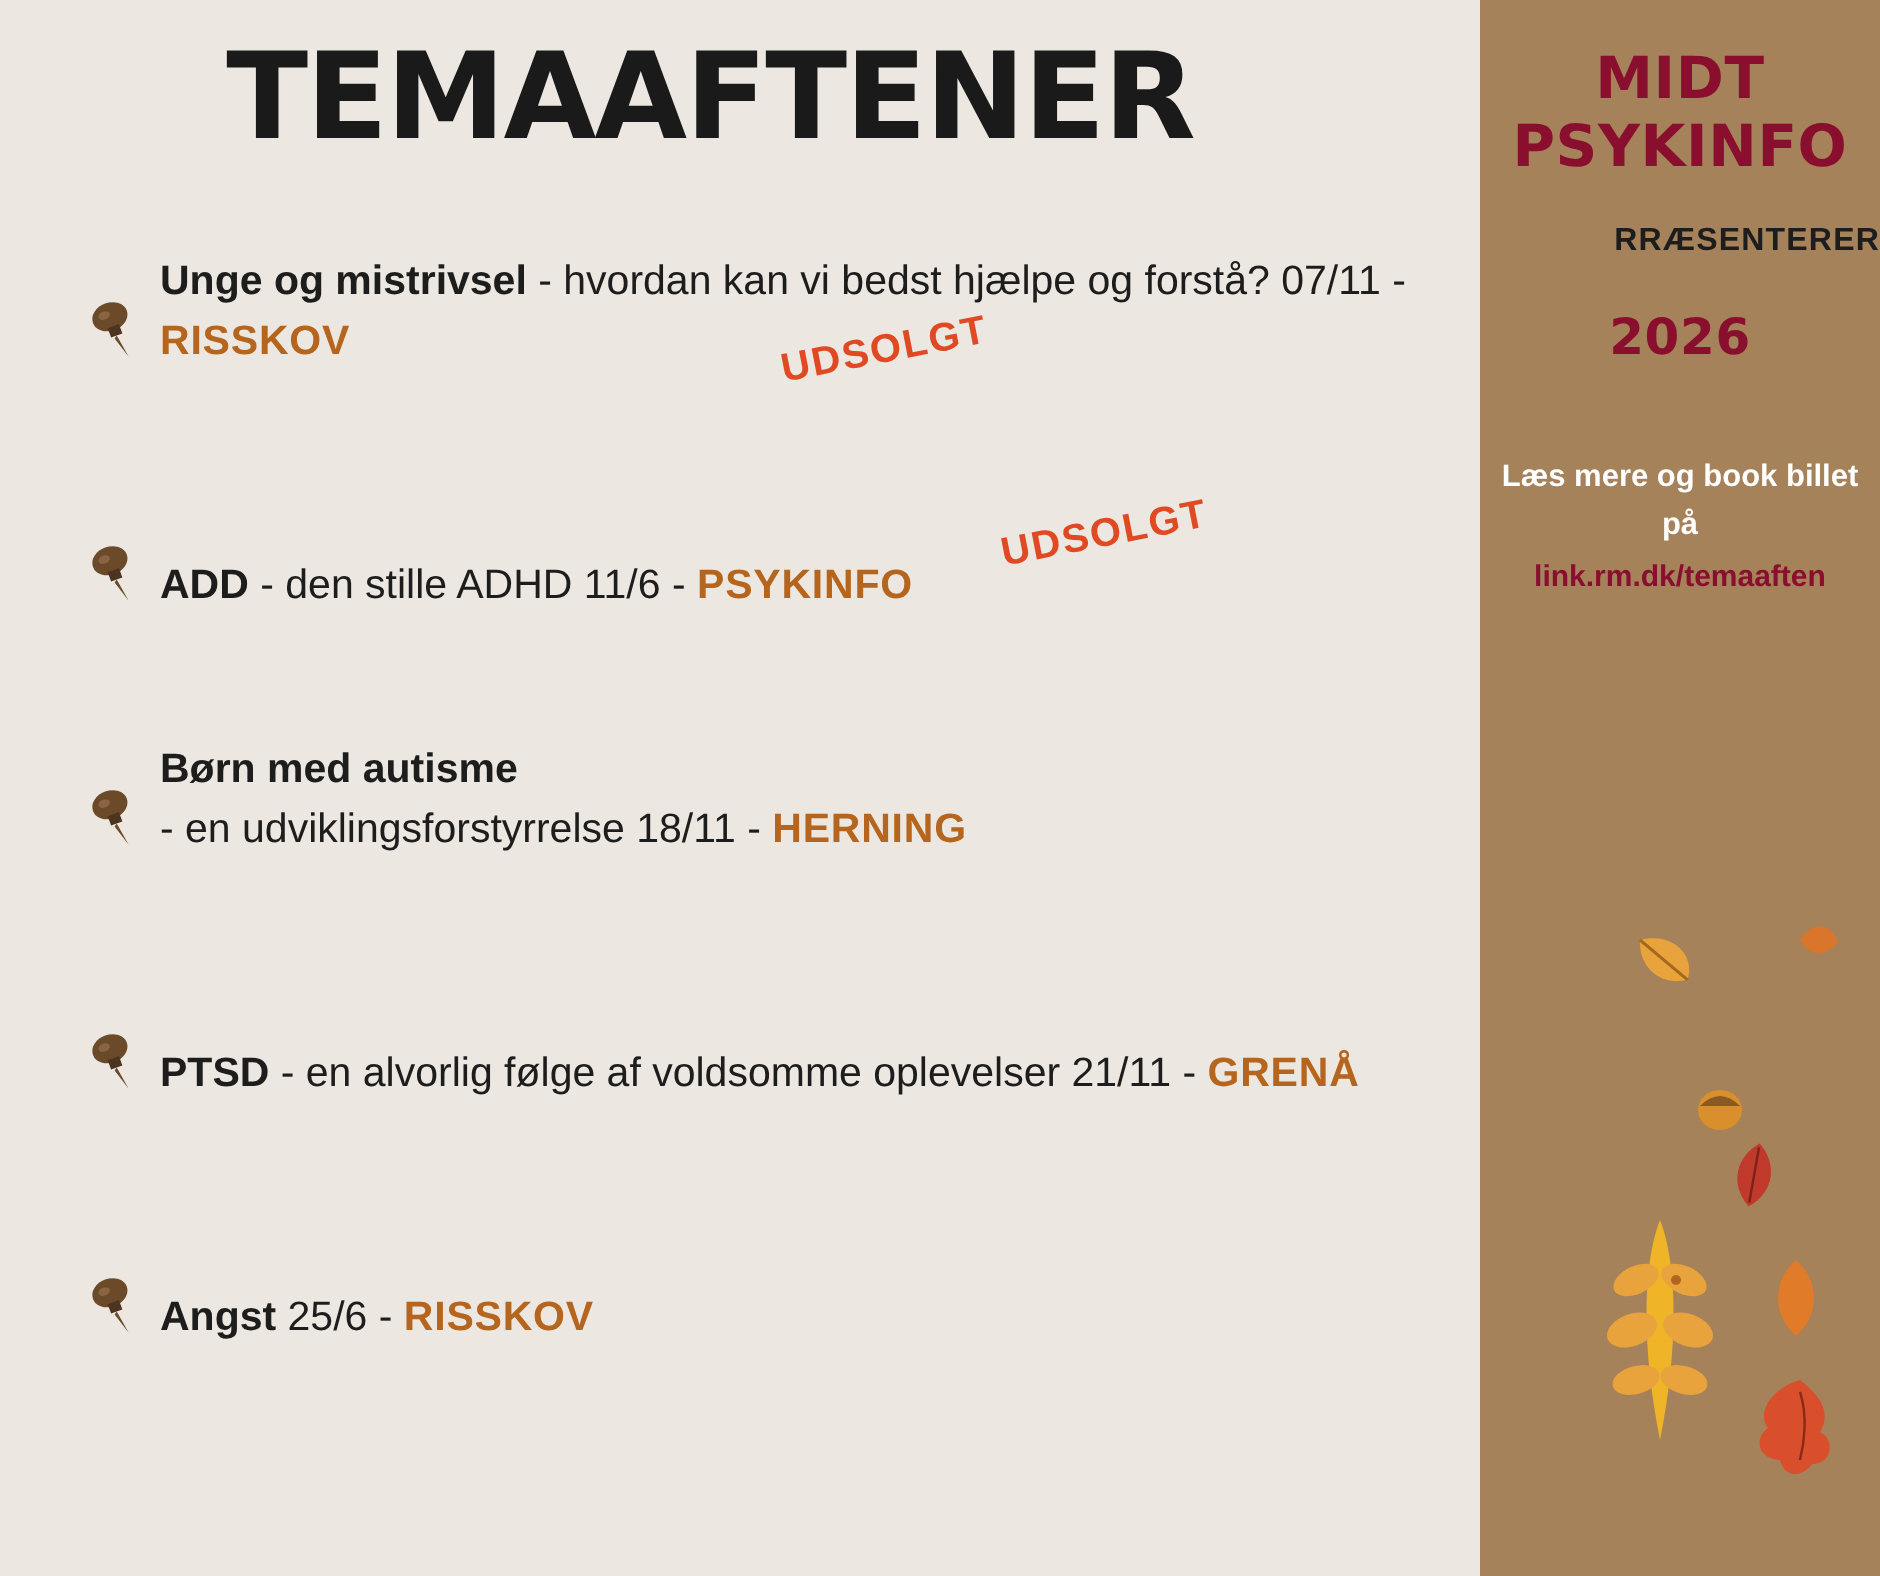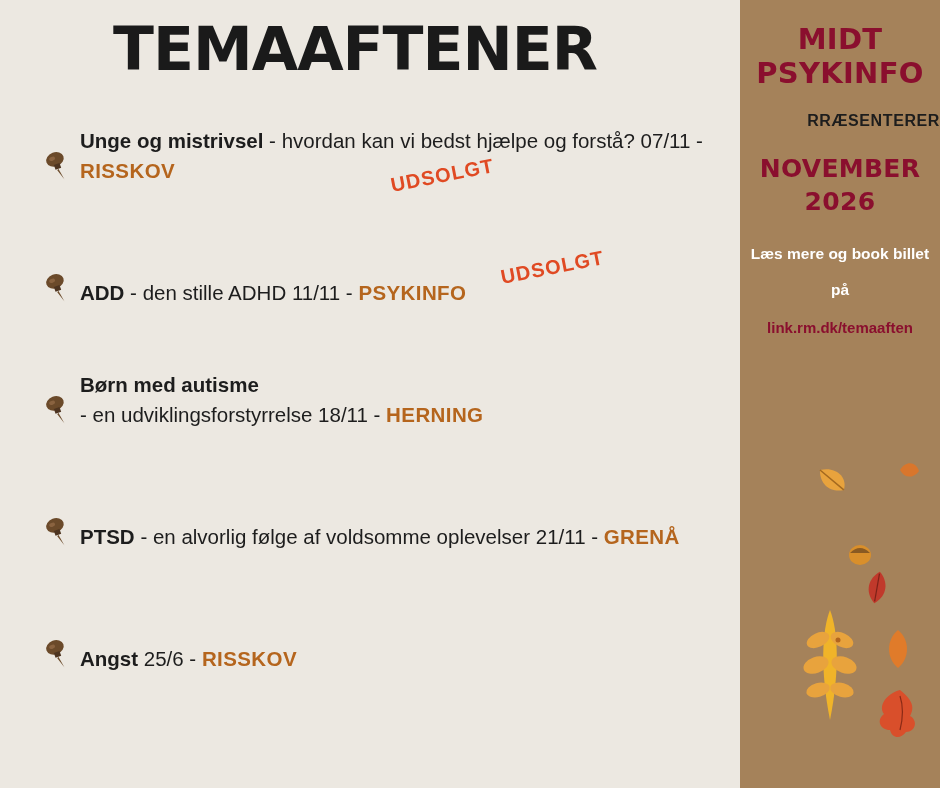--- a/index.html
+++ b/index.html
@@ -99,23 +99,23 @@
   .month {
     margin-top: 22px;
     font-size: 25px;
     font-weight: bold;
     color: #8a0f2e;
     line-height: 33px;
     letter-spacing: 0.3px;
     font-family: "DejaVu Sans", sans-serif;
   }
   .book {
-    margin-top: 18px;
+    margin-top: 42px;
     font-size: 15.5px;
-    line-height: 36px;
+    line-height: 24px;
     color: #ffffff;
     font-weight: bold;
     padding: 0 7px;
   }
   .link {
     color: #8a0f2e;
     font-weight: bold;
     font-size: 15px;
     display: block;
     margin-top: 2px;
@@ -155,21 +155,21 @@
           <svg width="34" height="34" viewBox="0 0 34 34">
             <g transform="rotate(-20 17 17)">
               <ellipse cx="17" cy="11" rx="9" ry="7" fill="#6b4a2a"></ellipse>
               <rect x="14" y="16" width="6" height="5" fill="#4d3420"></rect>
               <path d="M17 21 L19 33 L15.5 22 Z" fill="#6b4a2a"></path>
               <ellipse cx="14.5" cy="9.5" rx="3" ry="2" fill="#8a6340"></ellipse>
             </g>
           </svg>
         </span>
         <span class="evt-text">
-          <b>ADD</b><span> - den stille ADHD 11/11 - </span><span class="city">PSYKINFO</span>
+          <b>ADD</b><span> - den stille ADHD 11/6 - </span><span class="city">PSYKINFO</span>
         </span>
         <span class="sold" style="left:500px; top:12px;">UDSOLGT</span>
       </div>
 
       <div class="event" style="margin-top:58px;">
         <span class="pin">
           <svg width="34" height="34" viewBox="0 0 34 34">
             <g transform="rotate(-20 17 17)">
               <ellipse cx="17" cy="11" rx="9" ry="7" fill="#6b4a2a"></ellipse>
               <rect x="14" y="16" width="6" height="5" fill="#4d3420"></rect>
@@ -218,21 +218,20 @@
     </div>
   </div>
 
   <div class="right">
     <div class="brand">
       <div>MIDT</div>
       <div>PSYKINFO</div>
     </div>
     <div class="presents">RRÆSENTERER</div>
     <div class="month">
-      <div>NOVEMBER</div>
       <div>2026</div>
     </div>
     <div class="book">
       <span>Læs mere og book billet på</span>
       <span class="link">link.rm.dk/temaaften</span>
     </div>
 
     <svg class="leaves" viewBox="0 0 200 788">
       <g transform="translate(80,470) rotate(25)">
         <path d="M0 0 C12 -10 28 -6 30 8 C20 16 6 14 0 0 Z" fill="#e8a33d"></path>

